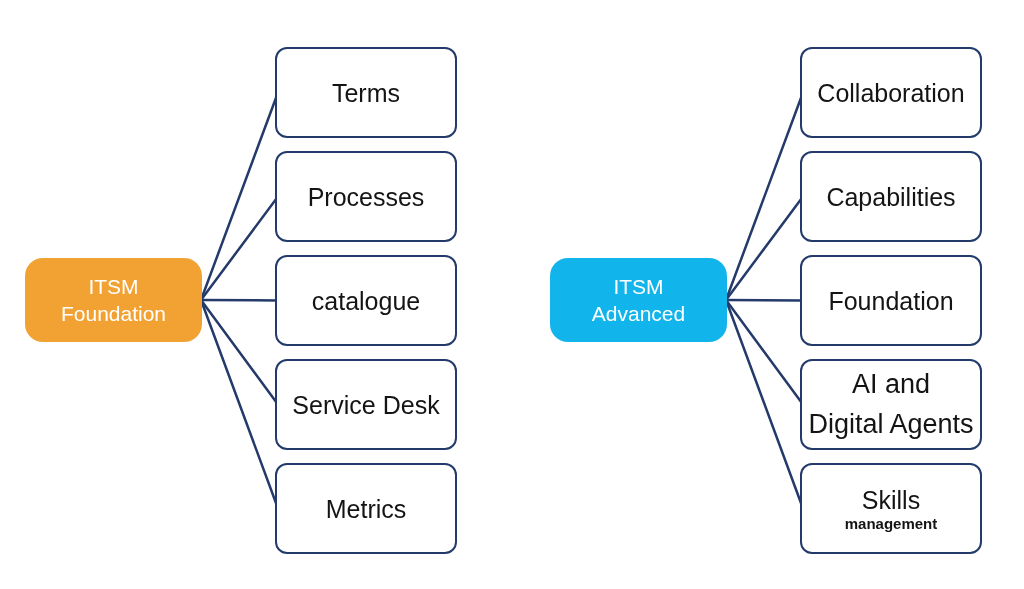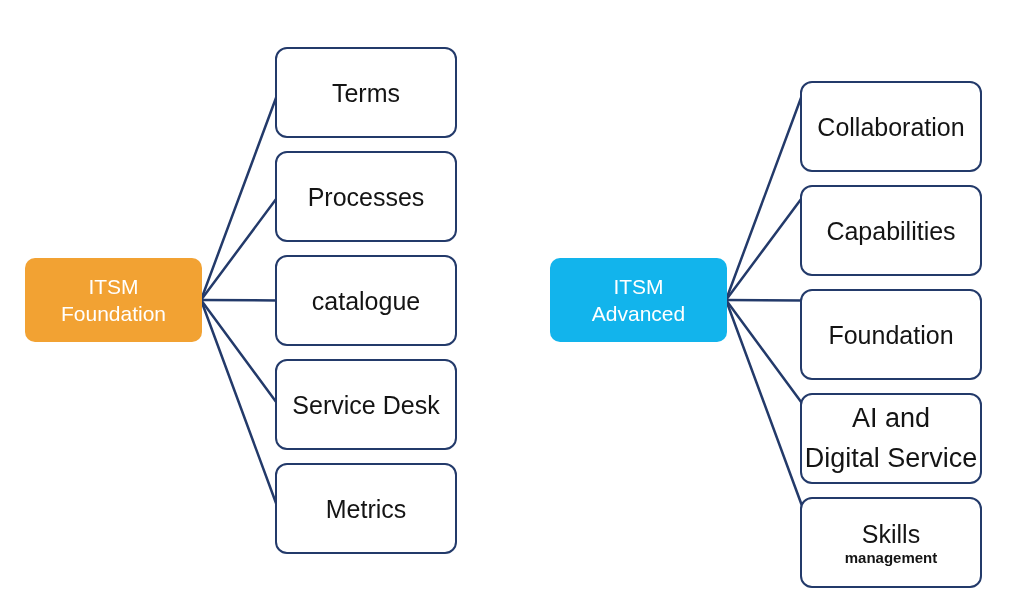--- a/index.html
+++ b/index.html
@@ -33,38 +33,38 @@
     position:absolute;
     display:flex;
     flex-direction:column;
     align-items:center;
     justify-content:center;
     text-align:center;
   }
   .root{
     width:177px;height:84px;
     top:258px;
-    border-radius:10px;
+    border-radius:18px;
     color:var(--text_light);
     font-size:21px;
     line-height:1.3;
   }
   .root.foundation{left:25px;background:var(--foundation);}
   .root.advanced{left:550px;background:var(--advanced);}
   .child{
     width:182px;height:91px;
     background:#ffffff;
     border:2.5px solid var(--outline);
     border-radius:12px;
     color:var(--text_dark);
     font-size:25px;
     line-height:1.2;
   }
   .col-left{left:275px;}
-  .col-right{left:800px;margin-top:34px;}
+  .col-right{left:800px;}
   .r1{top:47px;}
   .r2{top:151px;}
   .r3{top:255px;}
   .r4{top:359px;}
   .r5{top:463px;}
   .child.label-lg{font-size:27px;line-height:1.45;}
   .label-sm{font-size:15px;font-weight:bold;}
 </style>
 </head>
 <body>
@@ -116,20 +116,20 @@
     <span>Collaboration</span>
   </div>
   <div class="node child col-right r2">
     <span>Capabilities</span>
   </div>
   <div class="node child col-right r3">
     <span>Foundation</span>
   </div>
   <div class="node child col-right r4 label-lg">
     <span>AI and</span>
-    <span>Digital Service</span>
+    <span>Digital Agents</span>
   </div>
   <div class="node child col-right r5">
     <span>Skills</span>
     <span class="label-sm">management</span>
   </div>
 
 </div>
 
 </body></html>

